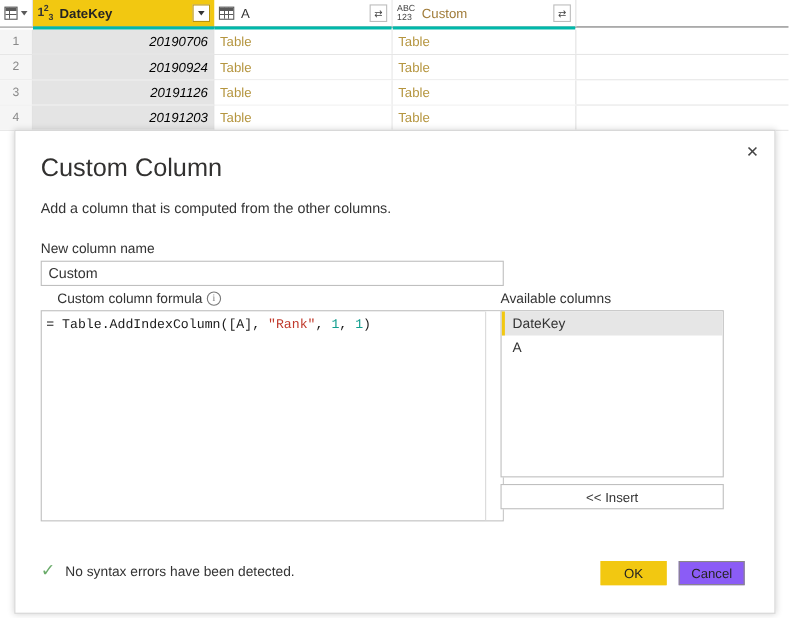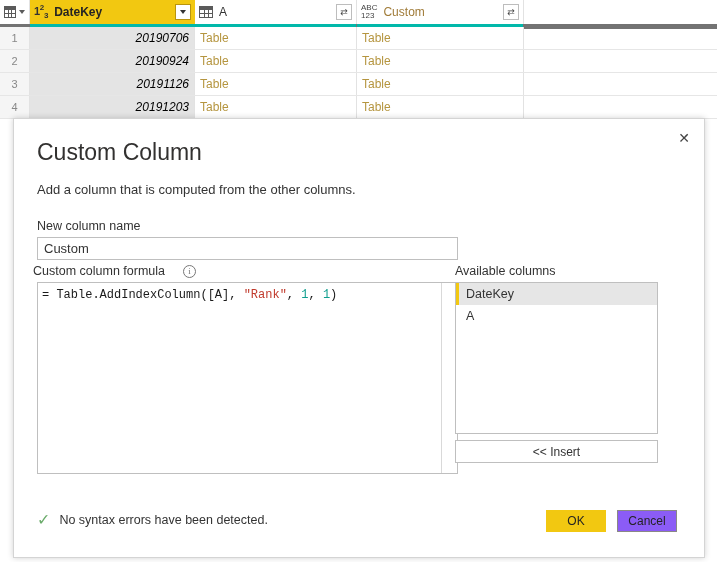--- a/index.html
+++ b/index.html
@@ -25,21 +25,21 @@
     background: #ffffff;
   }
   #grid-header {
     position: absolute;
     left: 0; top: 0;
     height: 24px;
     width: 717px;
     display: flex;
     align-items: stretch;
     background: #ffffff;
-    border-bottom: 5px solid #737373;
+    border-bottom: 1px solid #737373;
   }
   .hdr-cell {
     display: flex;
     align-items: center;
     box-sizing: border-box;
     border-right: 1px solid #e2e2e2;
     height: 24px;
     padding: 0 4px;
     position: relative;
   }
@@ -228,22 +228,22 @@
     box-sizing: border-box;
     border: 1px solid #bfbfbf;
     padding: 0 6px;
     font-family: "Liberation Sans", sans-serif;
     font-size: 13px;
     color: #333;
     background: #ffffff;
     outline: none;
   }
   #lbl-formula {
-    position: absolute; left: 19px; top: 145px;
-    display: flex; align-items: flex-end; gap: 18px;
+    position: absolute; left: 38px; top: 145px;
+    display: flex; align-items: flex-end; gap: 4px;
   }
   .info-icon {
     display: inline-flex;
     width: 13px; height: 13px;
     border-radius: 50%;
     border: 1px solid #777;
     color: #777;
     font-size: 9px;
     align-items: center; justify-content: center;
     box-sizing: border-box;

